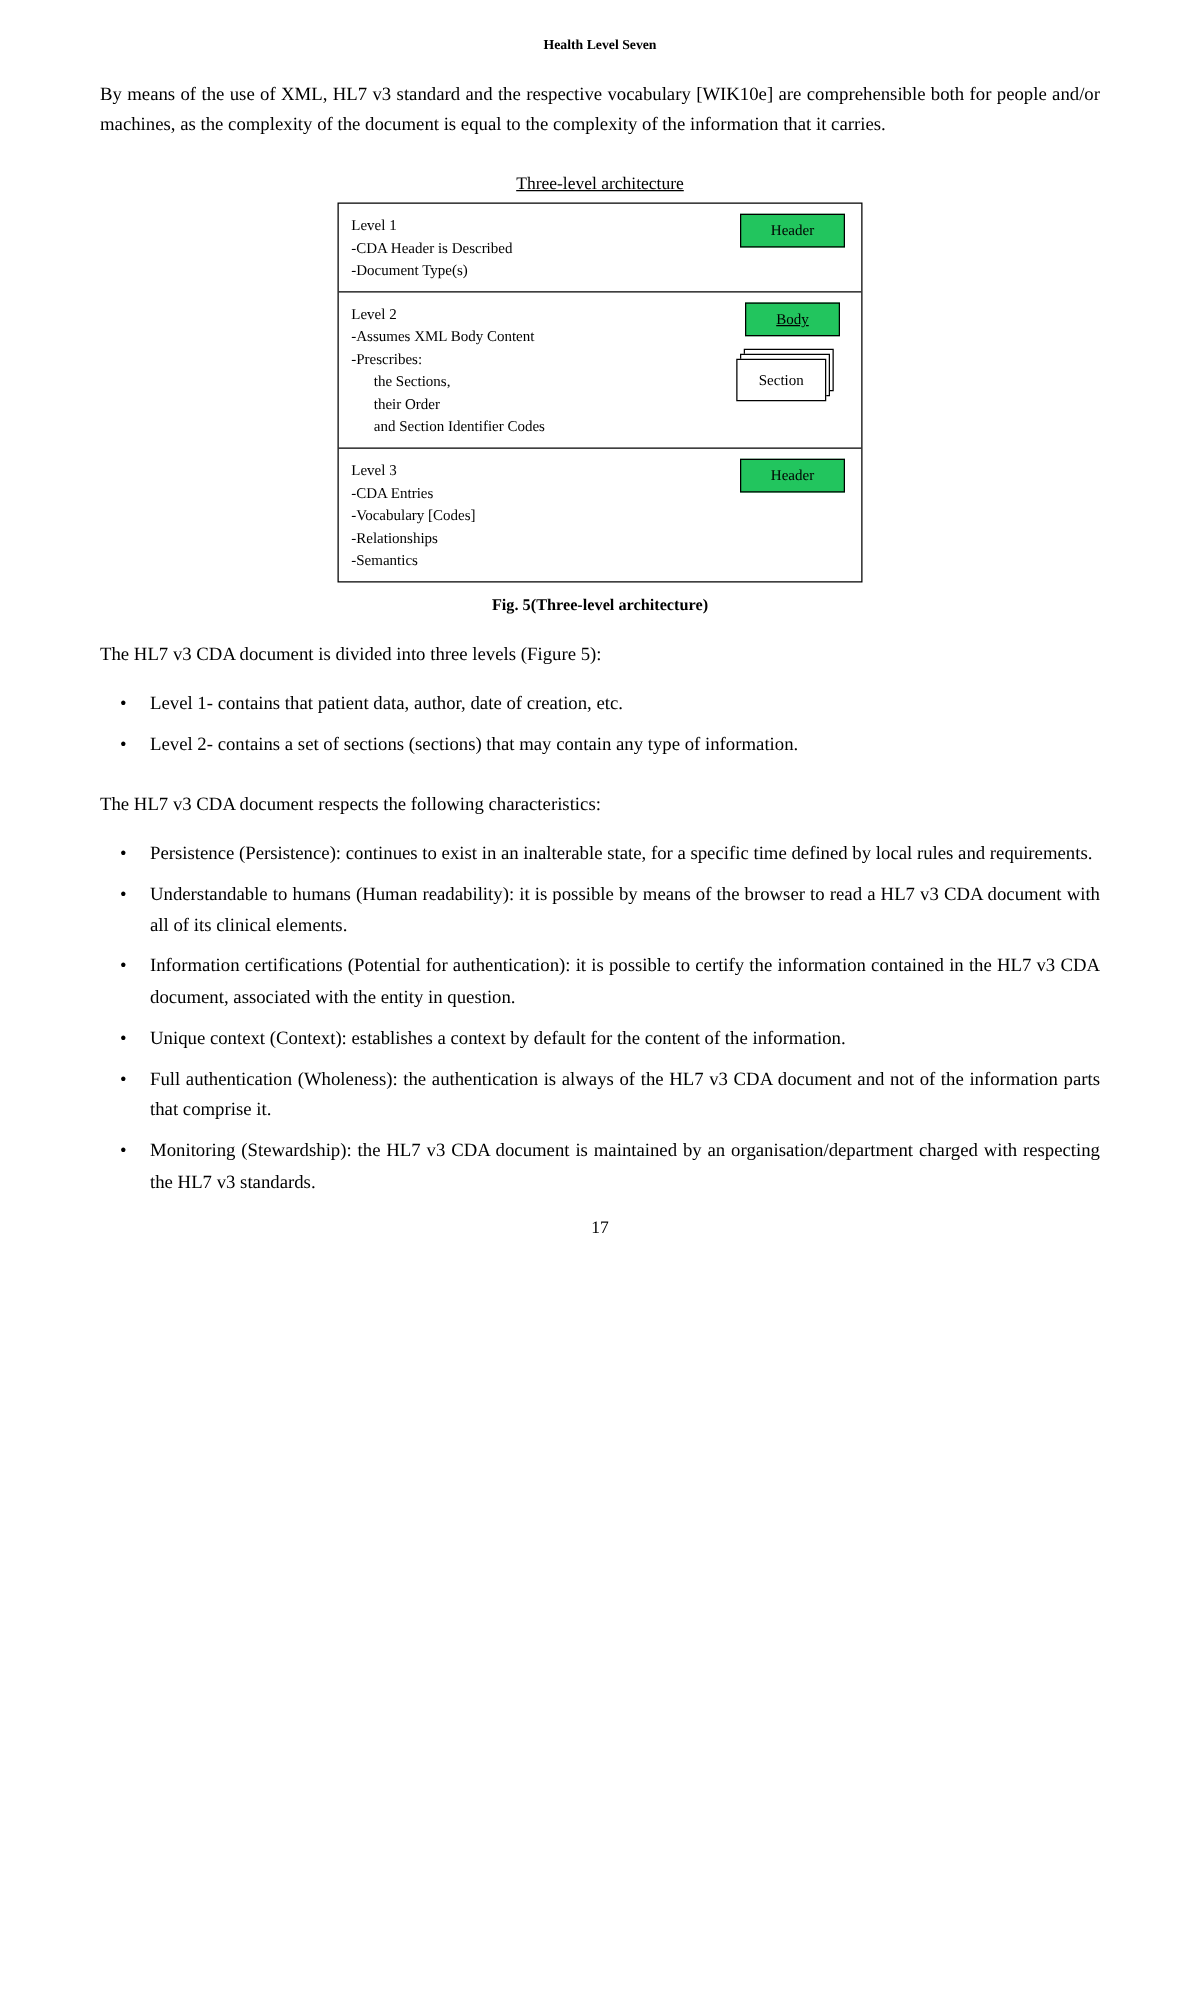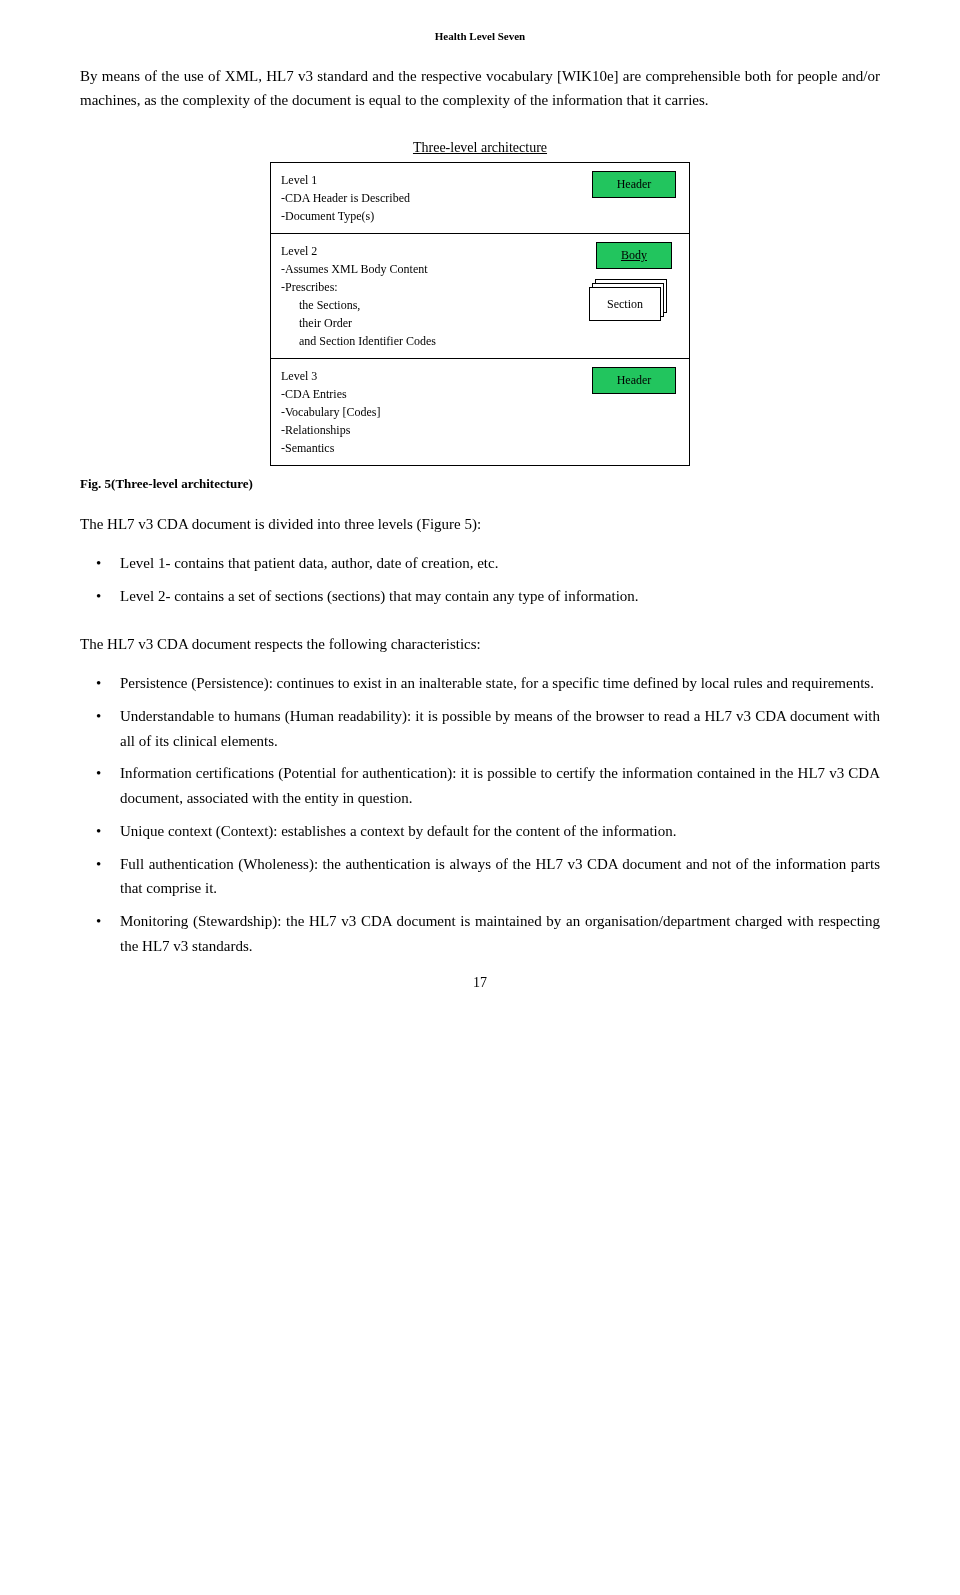--- a/index.html
+++ b/index.html
@@ -117,20 +117,21 @@
       height: 34px;
       border: 1.5px solid #000;
       background: #fff;
       display: flex;
       align-items: center;
       justify-content: center;
       font-size: 12px;
     }
 
     .fig-caption {
+      text-align: center;
       font-size: 13px;
       font-weight: bold;
       margin: 10px 0 20px 0;
     }
 
     
     .section-intro {
       text-align: justify;
       line-height: 1.65;
       margin-bottom: 14px;

